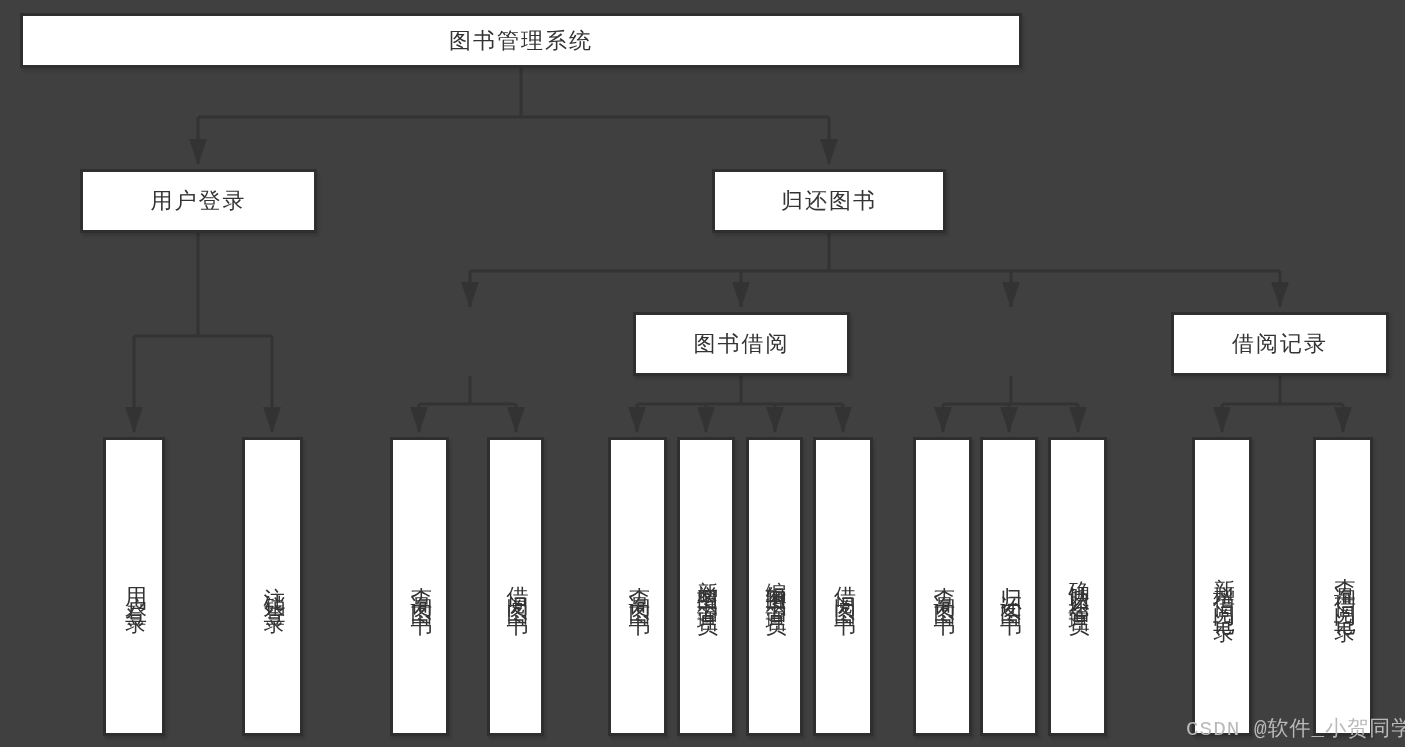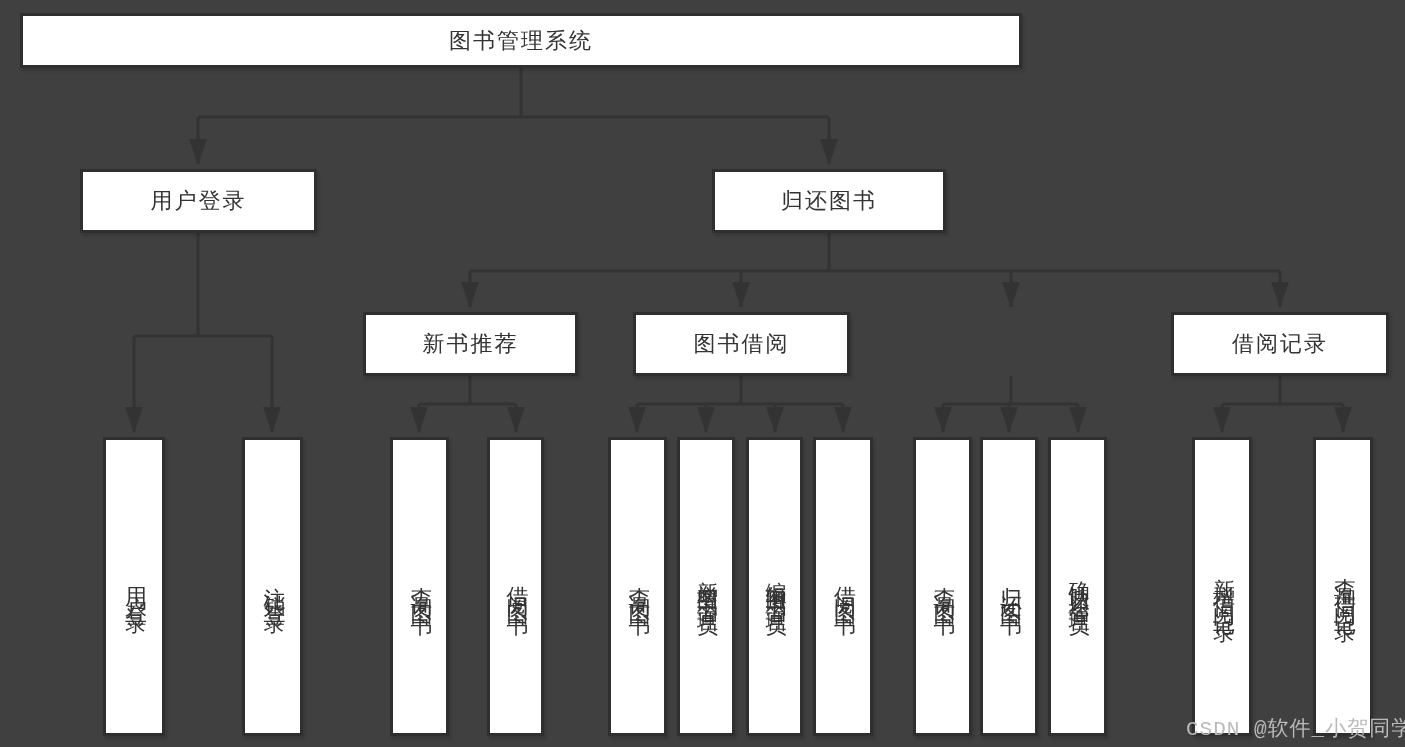--- a/index.html
+++ b/index.html
@@ -114,23 +114,20 @@
     <span>图书管理系统</span>
   </div>
 
   <div class="node" style="left:80px; top:169px; width:237px; height:64px;">
     <span>用户登录</span>
   </div>
   <div class="node" style="left:712px; top:169px; width:234px; height:64px;">
     <span>归还图书</span>
   </div>
 
-  <div class="node" style="left:363px; top:312px; width:215px; height:64px;">
-    <span>新书推荐</span>
-  </div>
   <div class="node" style="left:633px; top:312px; width:217px; height:64px;">
     <span>图书借阅</span>
   </div>
   <div class="node" style="left:1171px; top:312px; width:218px; height:64px;">
     <span>借阅记录</span>
   </div>
 
   <div class="node leaf" style="left:103px; width:62px;">
     <span class="vtext">用户登录</span>
   </div>

